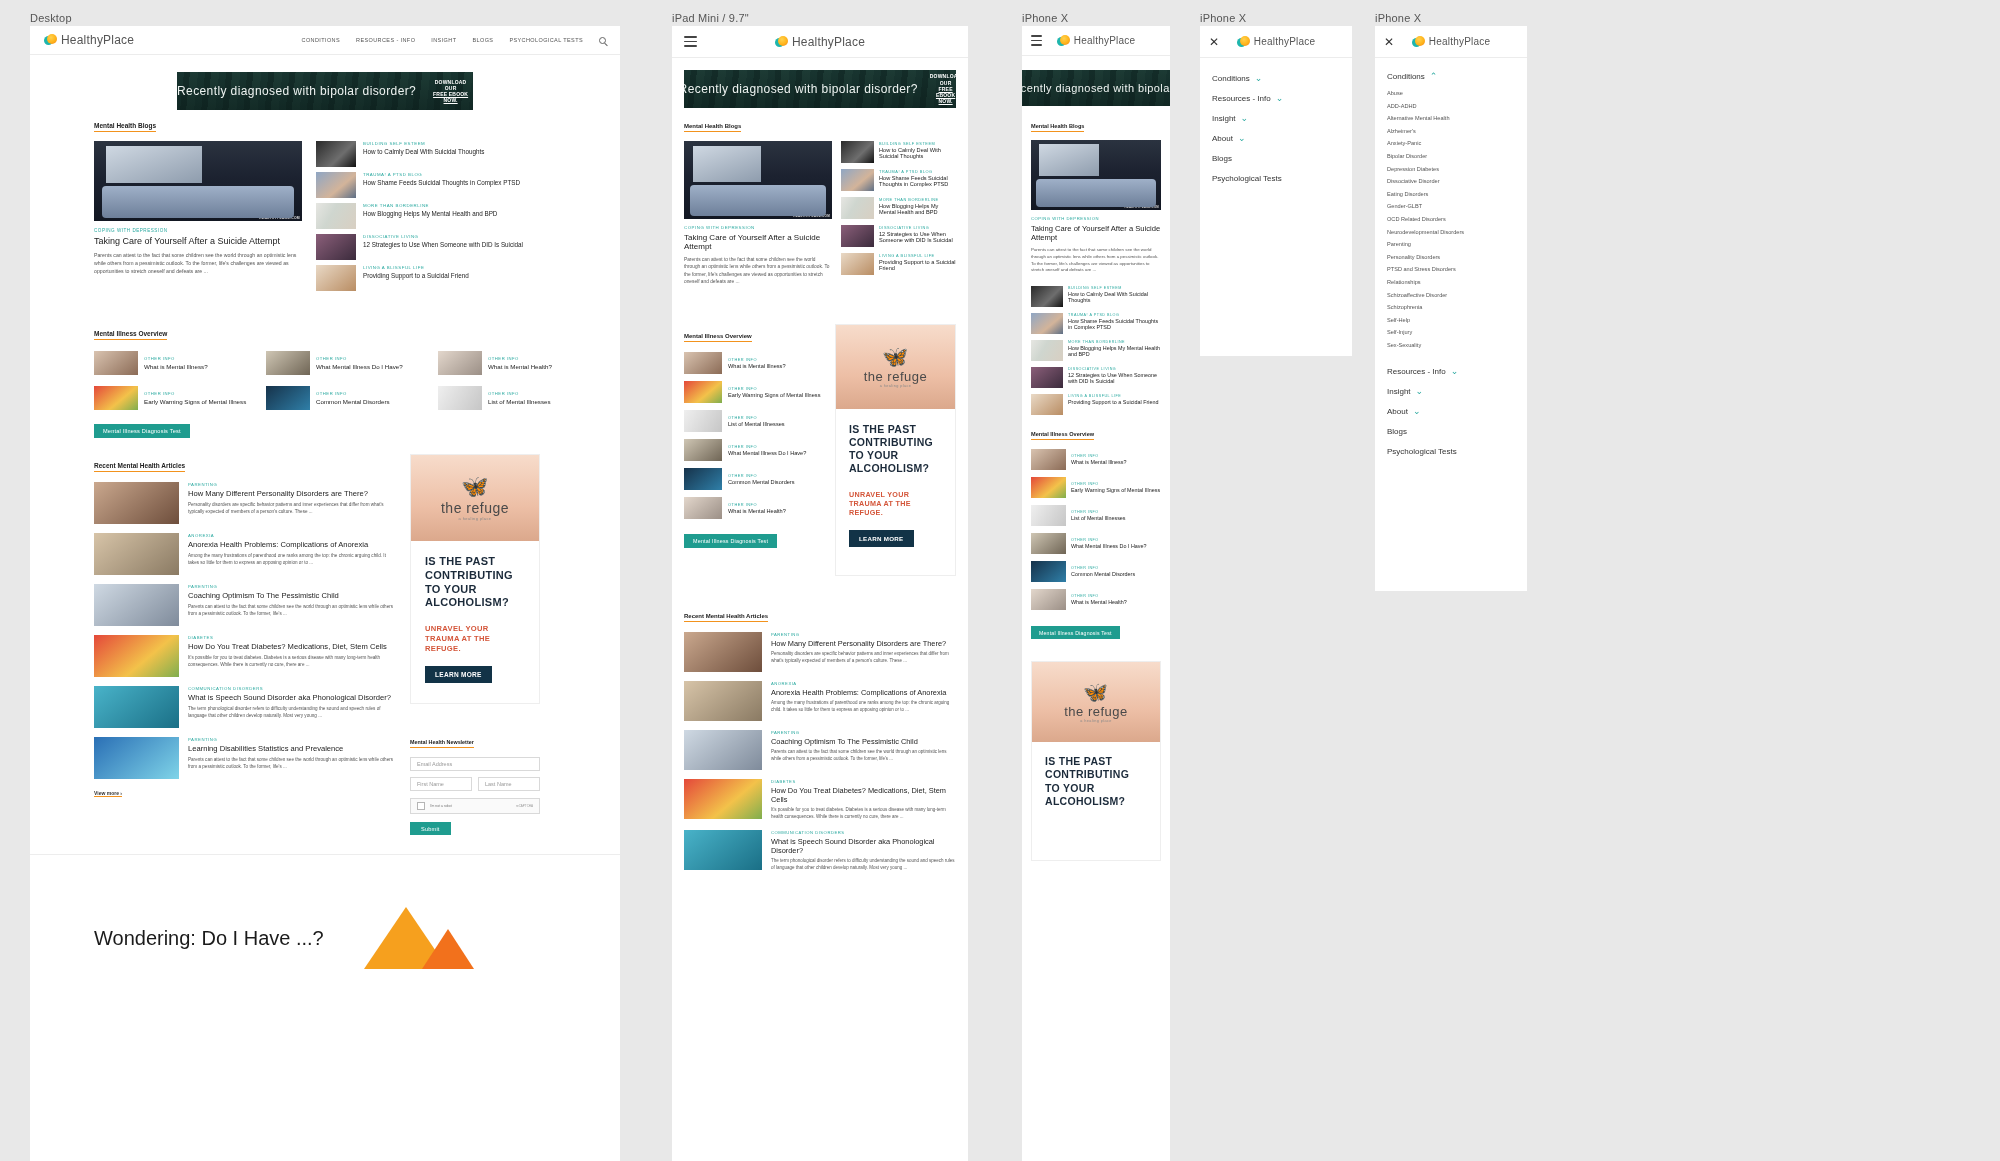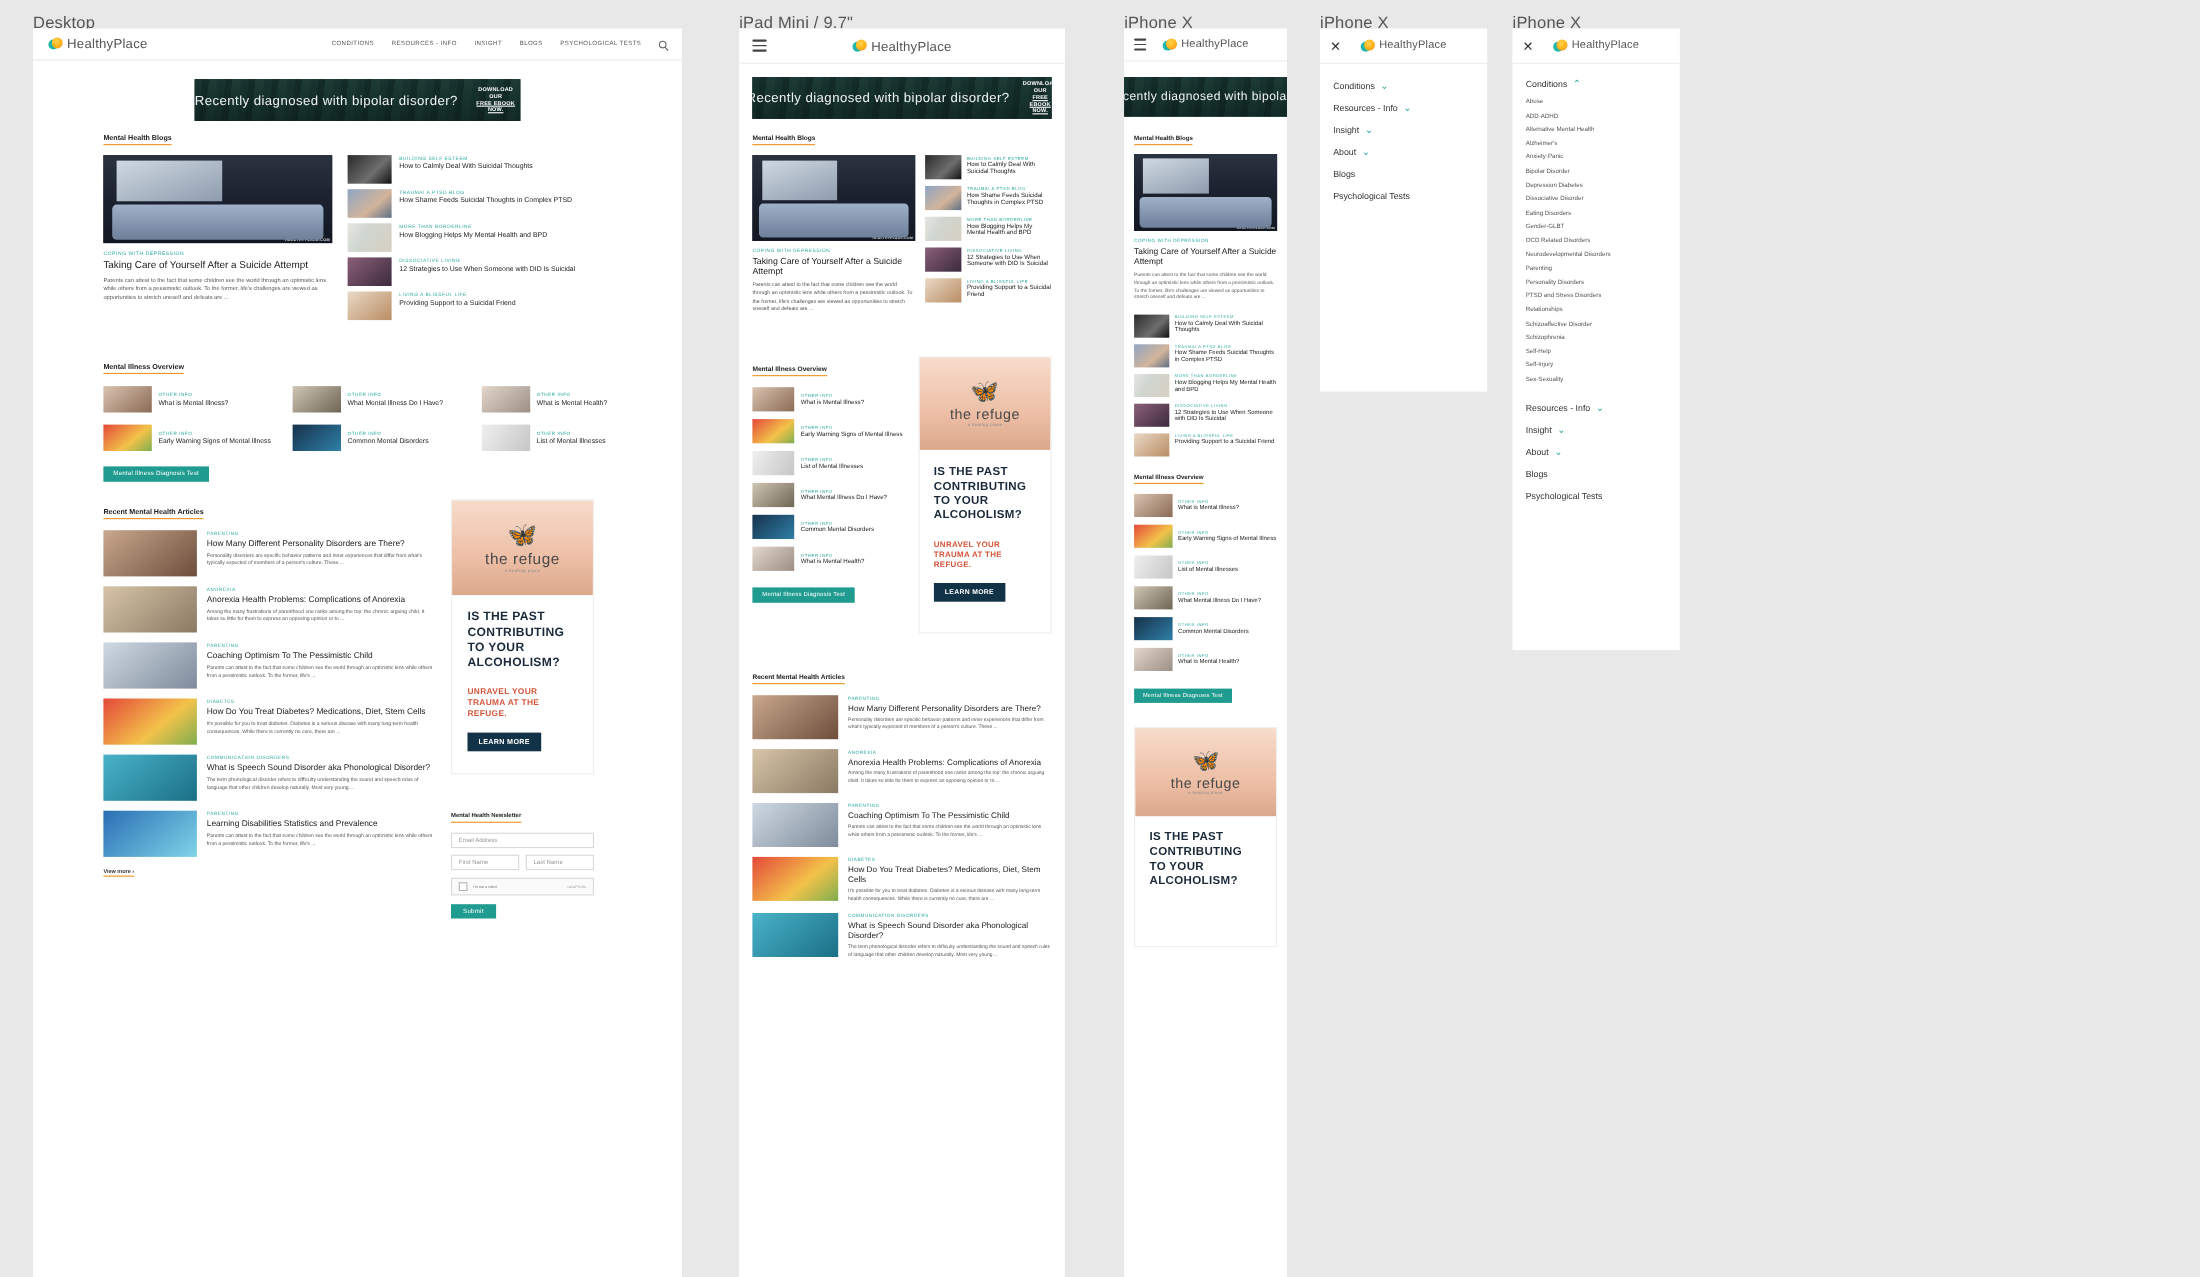--- a/index.html
+++ b/index.html
@@ -5,21 +5,21 @@
   * { box-sizing: border-box; margin: 0; padding: 0; }
   body {
     width: 2000px; height: 1161px;
     background: #e8e8e8;
     font-family: "Liberation Sans", sans-serif;
     overflow: hidden;
     position: relative;
   }
   .device-label {
     position: absolute;
-    font-size: 15px;
+    font-size: 11px;
     color: #555;
     letter-spacing: .2px;
   }
   .frame { position: absolute; background: #fff; overflow: hidden; }
 
   
   .site-head {
     display: flex; align-items: center;
     background: #fff;
     border-bottom: 1px solid #ececec;
@@ -394,20 +394,29 @@
         <div class="recaptcha" style="height:16px;margin-top:7px;padding:0 6px">
           <span class="cbox"></span>
           <span style="font-size:3.4px;color:#777">I'm not a robot</span>
           <span style="margin-left:auto;font-size:3px;color:#999">reCAPTCHA</span>
         </div>
         <button class="btn-teal" style="margin-top:8px;height:13px;padding:0 11px;font-size:5.6px">Submit</button>
       </div>
     </div>
   </div>
 
+  <div class="bottom-hero" style="position:absolute;left:0;right:0;top:828px;bottom:0;">
+    <div style="display:flex;align-items:center;padding:52px 0 0 64px;gap:40px">
+      <div class="hero-title" style="font-size:20px">Wondering: Do I Have ...?</div>
+      <div style="position:relative;display:flex;align-items:flex-end;">
+        <div class="hero-tri"></div>
+        <div class="hero-tri2" style="margin-left:-26px"></div>
+      </div>
+    </div>
+  </div>
 </div>
 
 <div class="frame" id="ipad" style="left:672px;top:26px;width:296px;height:1135px;">
   <div class="site-head" style="height:32px;padding:0 12px;justify-content:center;position:relative">
     <div class="hamburger" style="position:absolute;left:12px">
         <i></i>
         <i></i>
         <i></i>
       </div>
     <div class="logo">

